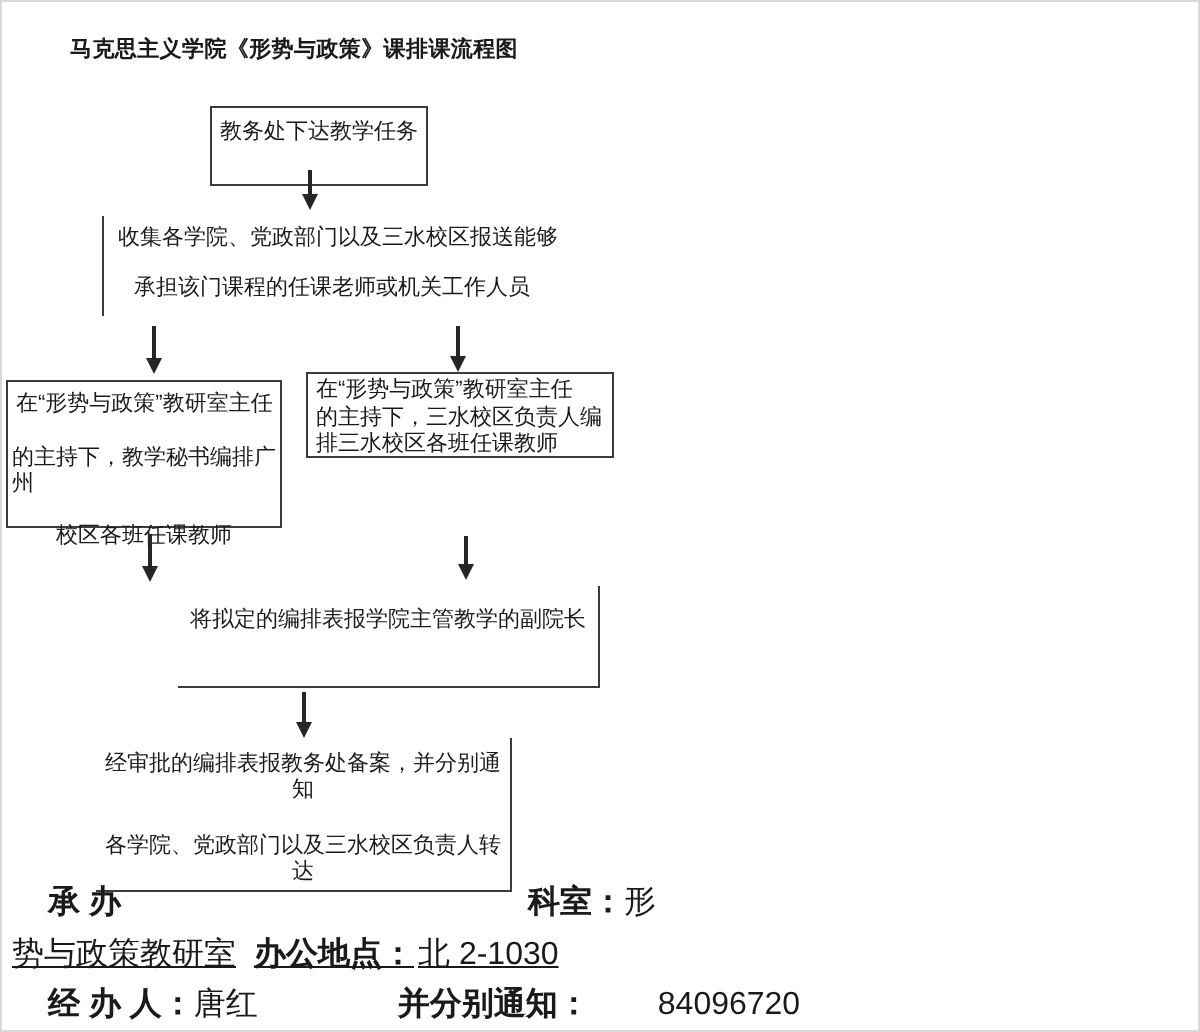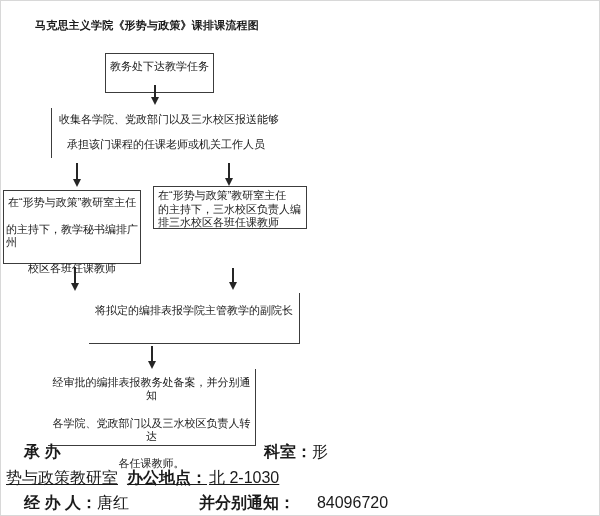--- a/index.html
+++ b/index.html
@@ -59,21 +59,21 @@
   
   .footer-text { position:absolute; font-size:16px; line-height:14px; white-space:nowrap; }
   .bold { font-weight:bold; }
   #f-dept-left  { left:23px;  top:444px; }
   #f-dept-right { left:263px; top:444px; }
   #f-line2 { left:5px;  top:470px;text-decoration:underline; }
   #f-line2 .loc-label { margin-left:9px; }
   #f-line2 .loc-value { margin-left:2px; }
   #f-line3 { left:23px; top:495px; }
   #f-line3 .phone-label { margin-left:70px; }
-  #f-line3 .phone-value { margin-left:3px;padding-left:19px; }
+  #f-line3 .phone-value { margin-left:15px;padding-left:19px; }
 </style>
 </head>
 <body>
 
 <div class="page">
 
   <div class="title">马克思主义学院《形势与政策》课排课流程图</div>
 
   <div class="box" id="box1">
     <span>教务处下达教学任务</span>
@@ -124,21 +124,20 @@
   </div>
 
   <div class="arrow" id="arrow4">
     <div class="shaft"></div>
     <div class="tip"></div>
   </div>
 
   <div class="open-rb" id="box6">
     <div class="l1">经审批的编排表报教务处备案，并分别通知</div>
     <div class="l2">各学院、党政部门以及三水校区负责人转达</div>
-    <div class="l3">各任课教师。</div>
   </div>
 
   <div class="footer-text bold" id="f-dept-left">承 办</div>
 
   <div class="footer-text" id="f-dept-right">
     <span class="bold">科室：</span><span>形</span>
   </div>
 
   <div class="footer-text" id="f-line2">
     <span>势与政策教研室</span><span class="bold loc-label">办公地点：</span><span class="loc-value">北 2-1030</span>

